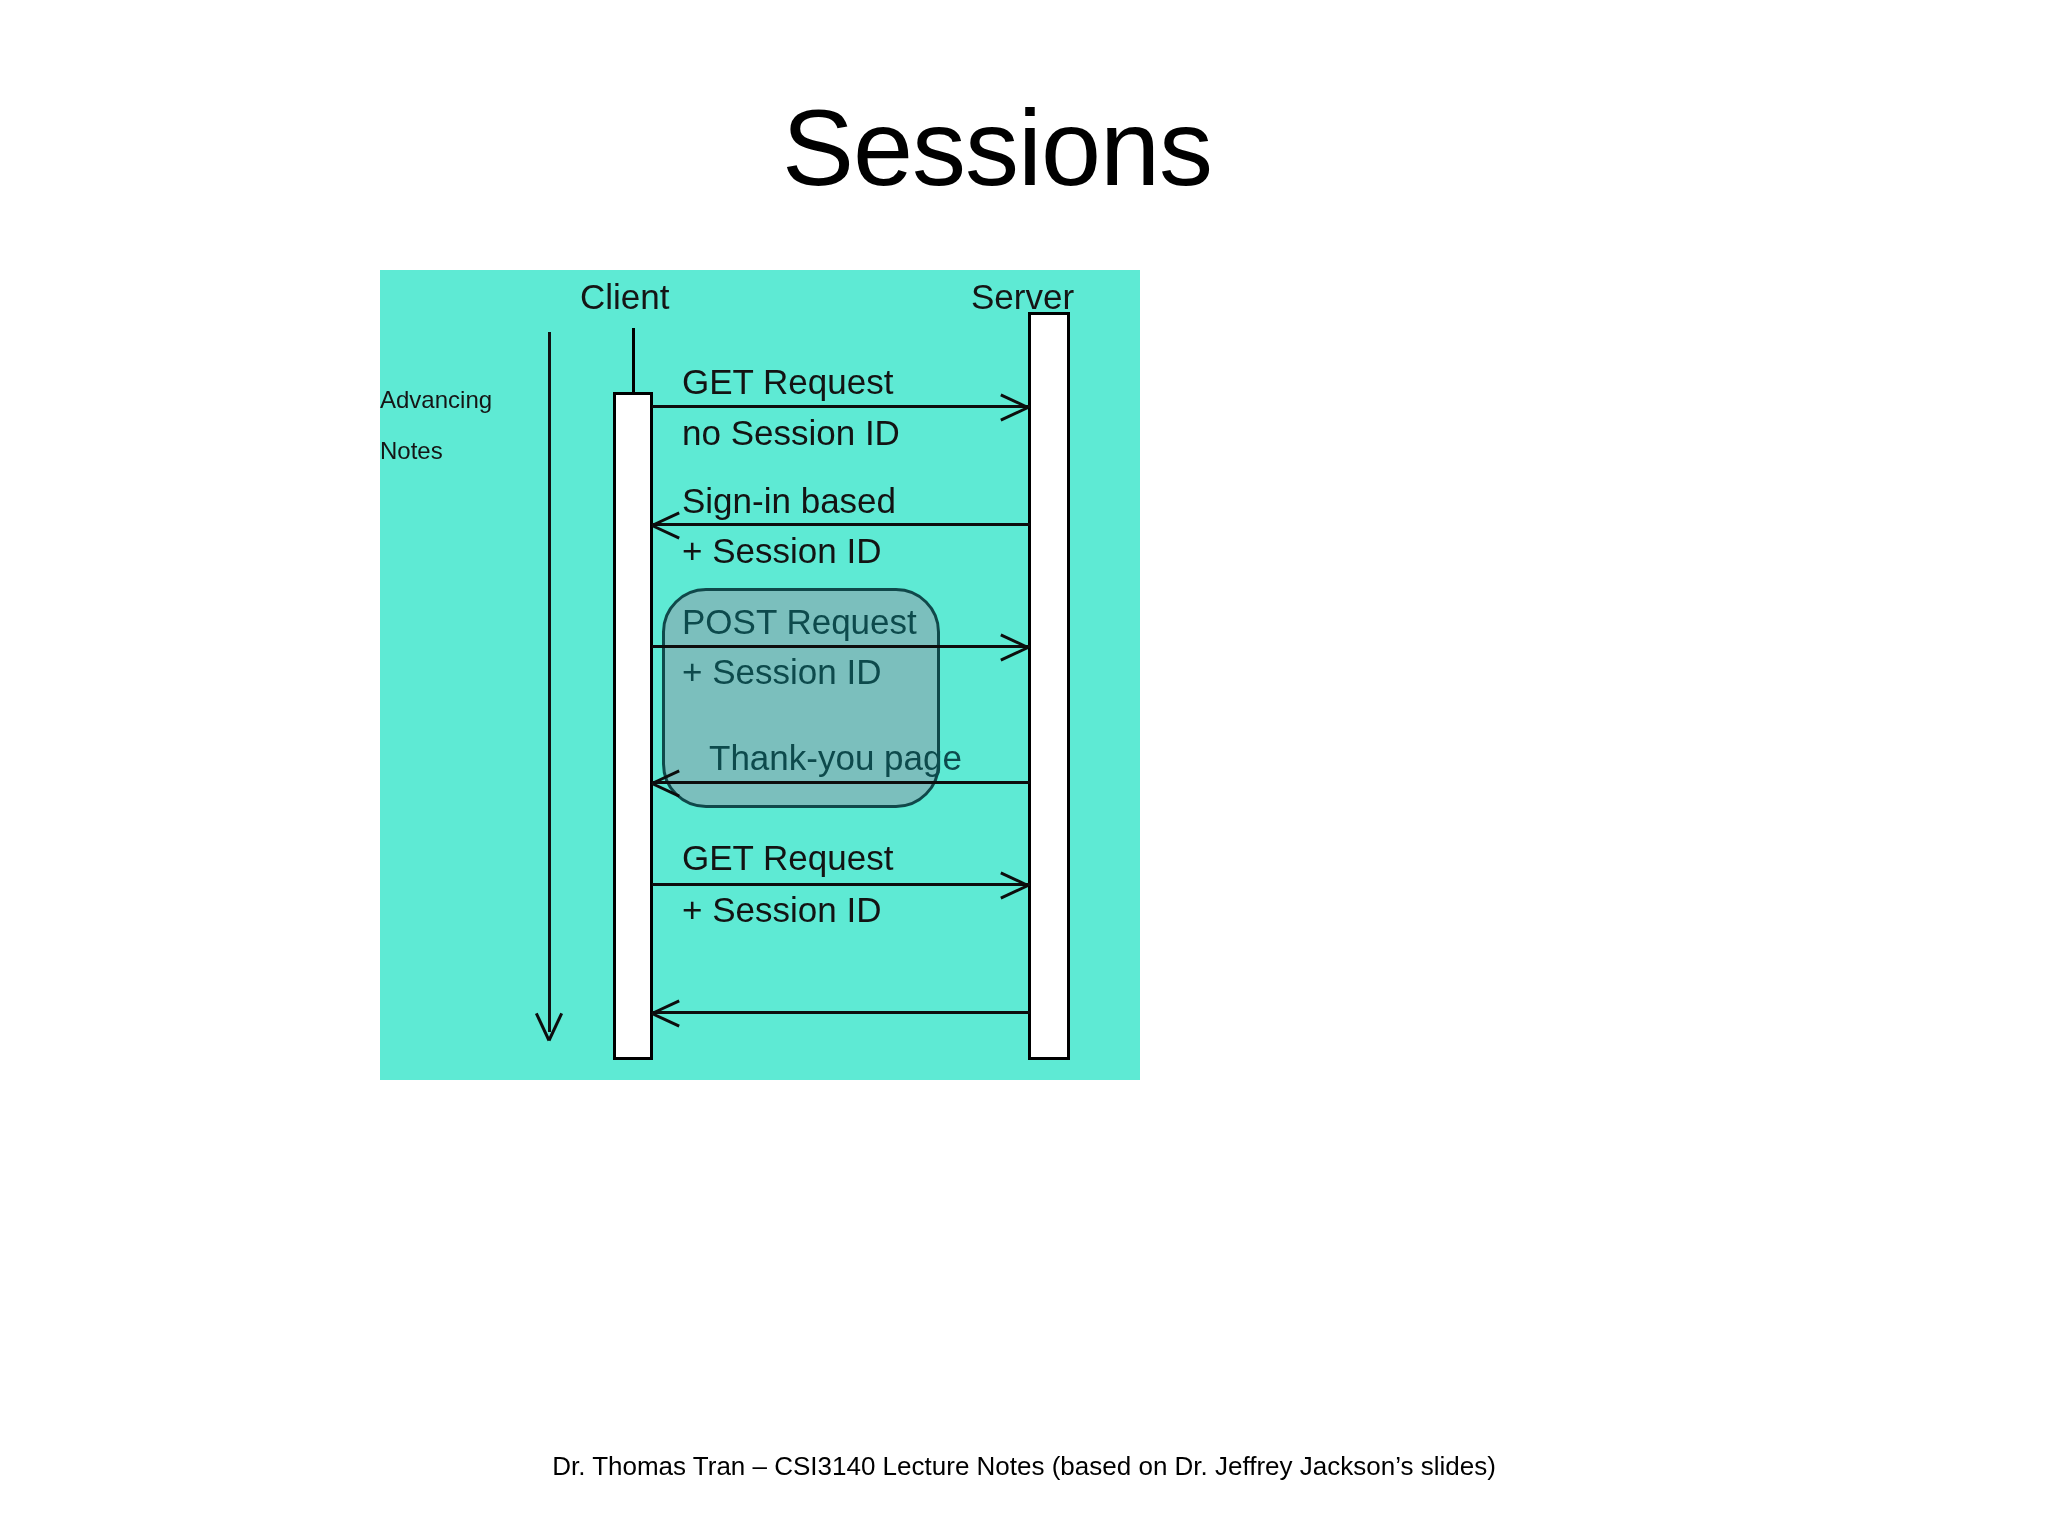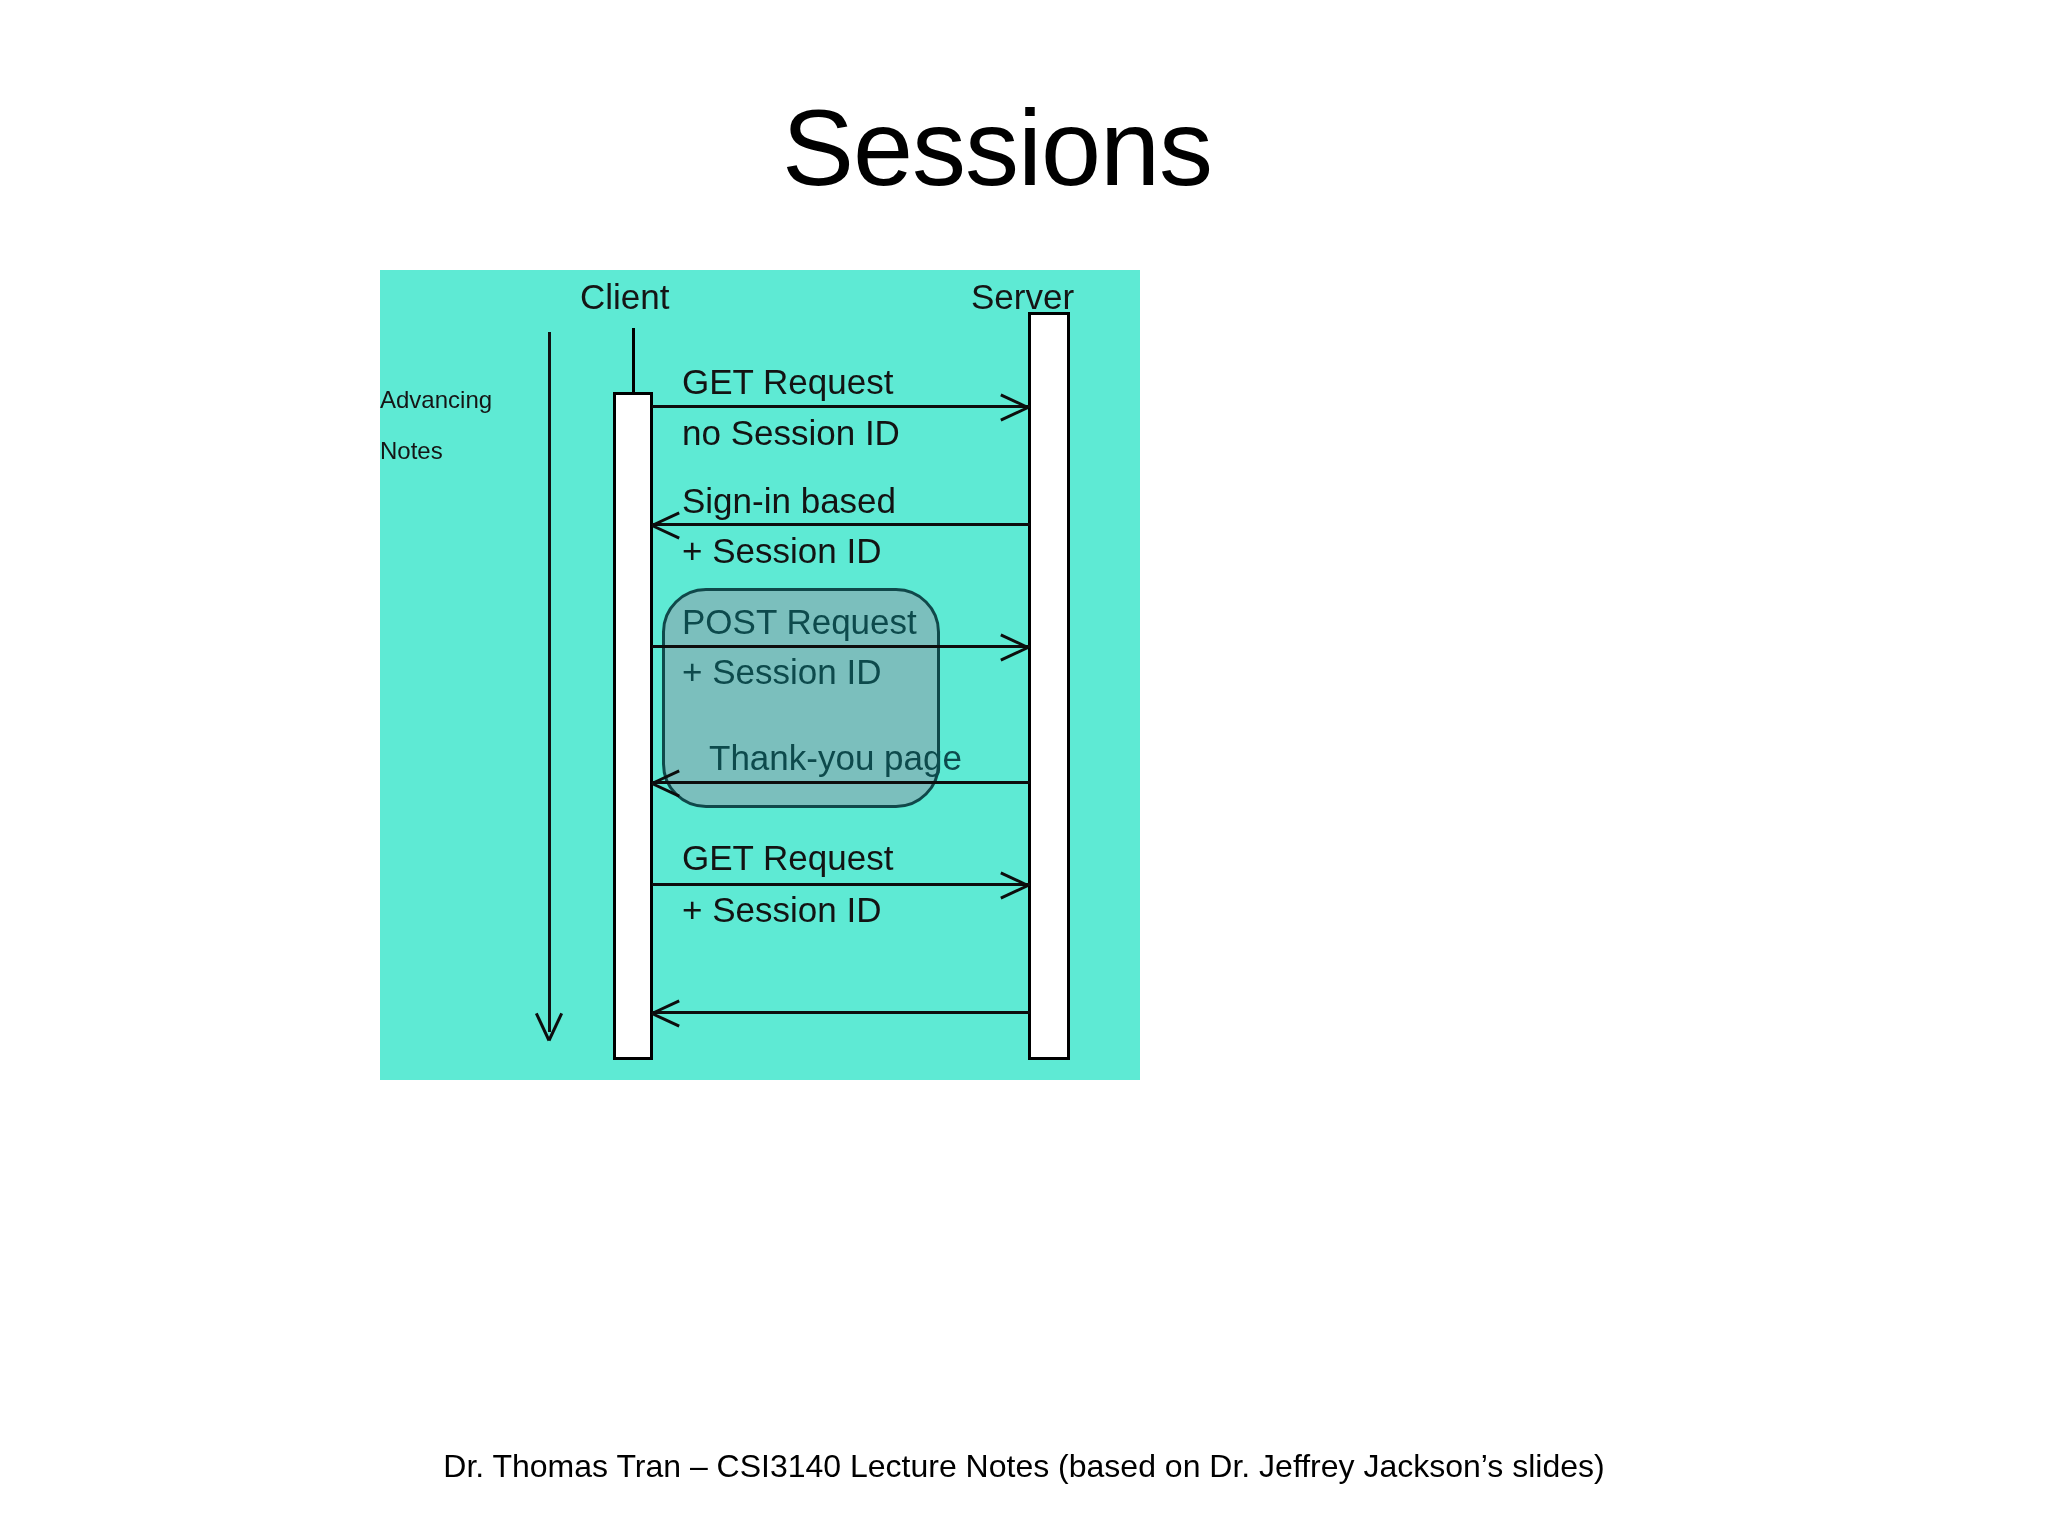--- a/index.html
+++ b/index.html
@@ -114,21 +114,21 @@
     box-sizing: border-box;
   }
 
   
   #caption {
     position: absolute;
     left: 0;
     top: 1448px;
     width: 2048px;
     text-align: center;
-    font-size: 32px;
+    font-size: 26px;
     line-height: 36px;
     color: #000000;
   }
 </style>
 </head>
 <body>
 
 <div id="slide-title">Sessions</div>
 
 <div id="figure">

